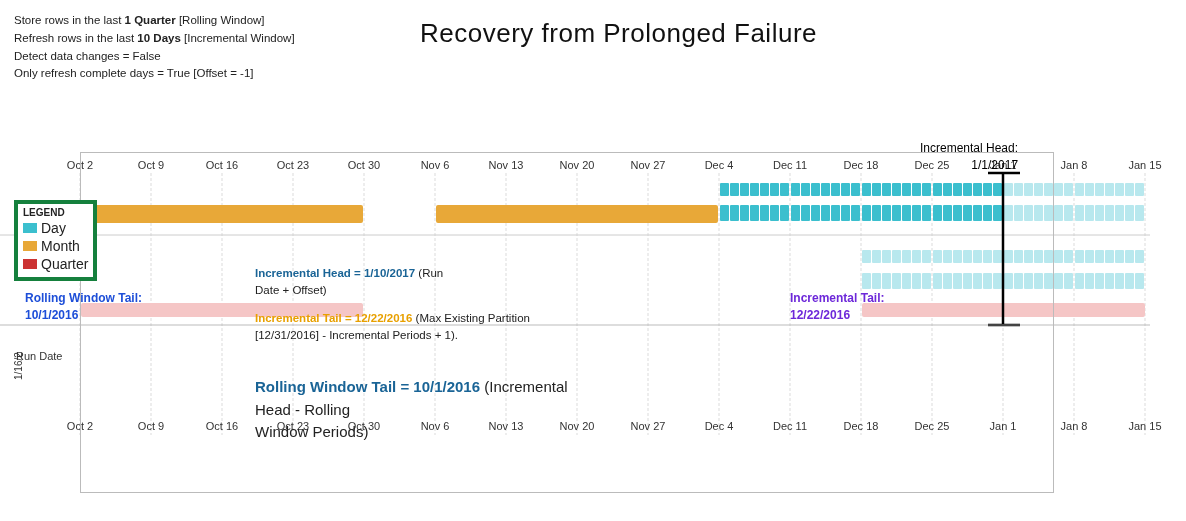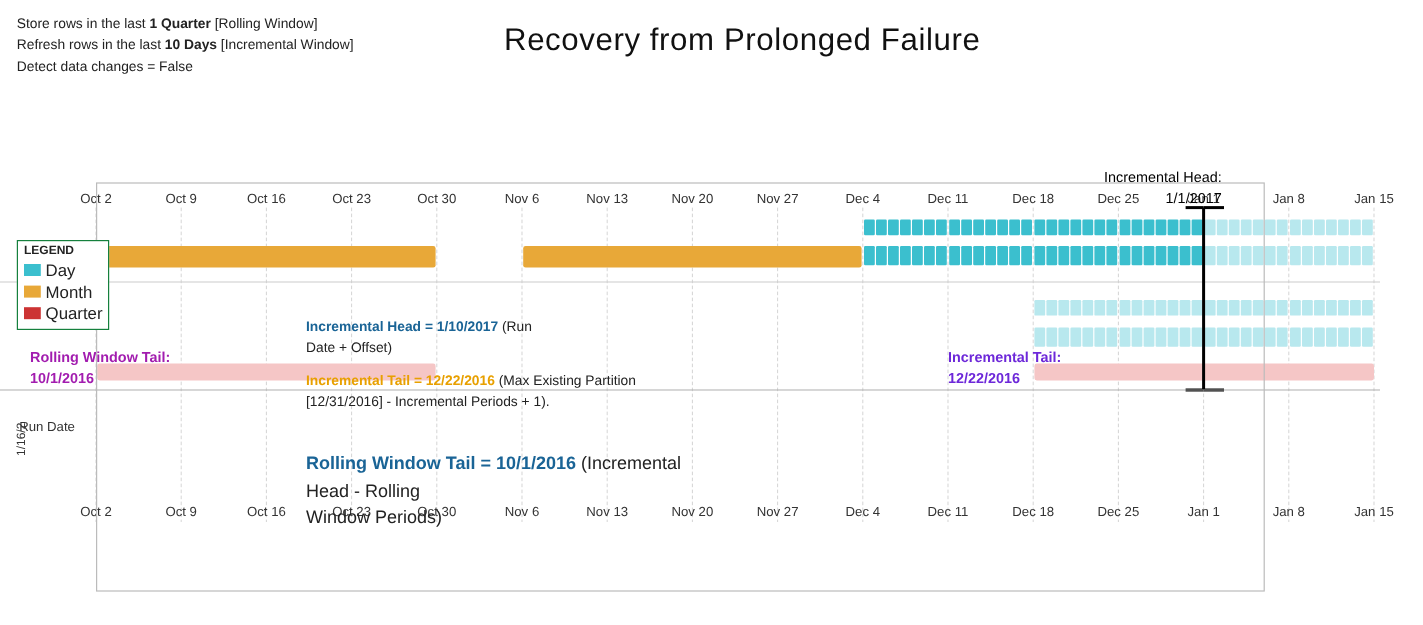--- a/index.html
+++ b/index.html
@@ -35,21 +35,21 @@
       font-size: 26px;
       font-weight: 300;
       color: #111;
       letter-spacing: 0.5px;
     }
     
     .legend {
       position: absolute;
       left: 14px;
       top: 30px;
-      border: 1px solid #15803d;
+      border: 4px solid #15803d;
       padding: 3px 5px;
       background: #fff;
       z-index: 10;
     }
     .legend-title {
       font-size: 10px;
       font-weight: bold;
       margin-bottom: 2px;
     }
     .legend-item {
@@ -67,20 +67,21 @@
   </style>
 </head>
 <body>
 
 <div class="page">
 
   <div class="header-info">
     <div>Store rows in the last <b>1 Quarter</b> [Rolling Window]</div>
     <div>Refresh rows in the last <b>10 Days</b> [Incremental Window]</div>
     <div>Detect data changes = False</div>
+    <div>Only refresh complete days = True [Offset = -1]</div>
   </div>
 
   <div class="header-title">Recovery from Prolonged Failure</div>
 
   <svg style="position:absolute; top:155px; left:80px; width:1090px; height:345px; overflow:visible;">
 
     <g>
       <text x="0" y="14" font-size="11" fill="#333" text-anchor="middle">Oct 2</text>
       <text x="71" y="14" font-size="11" fill="#333" text-anchor="middle">Oct 9</text>
       <text x="142" y="14" font-size="11" fill="#333" text-anchor="middle">Oct 16</text>
@@ -355,21 +356,21 @@
       <span class="legend-color" style="background:#cc3333;"></span>
       <span>Quarter</span>
     </div>
   </div>
 
   <div style="position:absolute; top:140px; left:920px; font-size:12px; font-weight:500; color:#000; line-height:1.4;text-align:right;">
     <span style="white-space:pre;">Incremental Head:
 1/1/2017</span>
   </div>
 
-  <div style="position:absolute; top:290px; left:25px; font-size:12px; color:#a21caf; font-weight:600; line-height:1.4;">
+  <div style="position:absolute; top:290px; left:25px; font-size:12px; color:#1d4ed8; font-weight:600; line-height:1.4;">
     <span style="white-space:pre;">Rolling Window Tail:
 10/1/2016</span>
   </div>
 
   <div style="position:absolute; top:290px; left:790px; font-size:12px; color:#6d28d9; font-weight:600; line-height:1.4;">
     <span style="white-space:pre;">Incremental Tail:
 12/22/2016</span>
   </div>
 
   <div style="position:absolute; top:265px; left:255px; font-size:11.5px; line-height:1.5; max-width:280px;">

